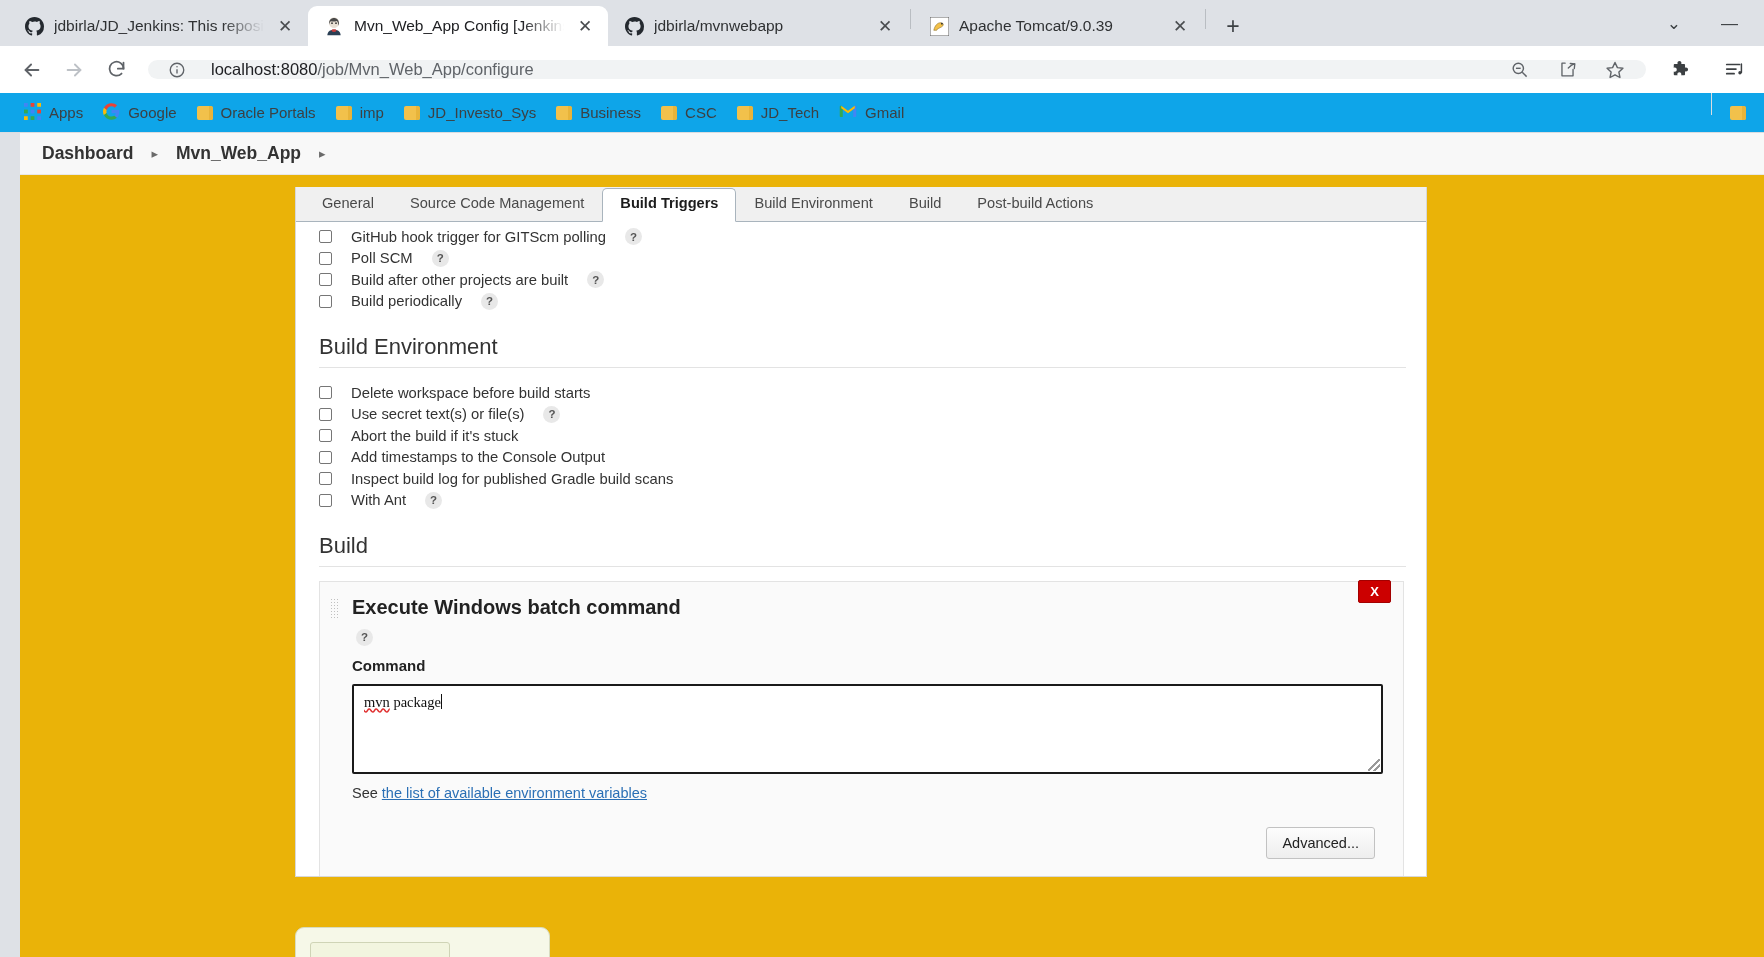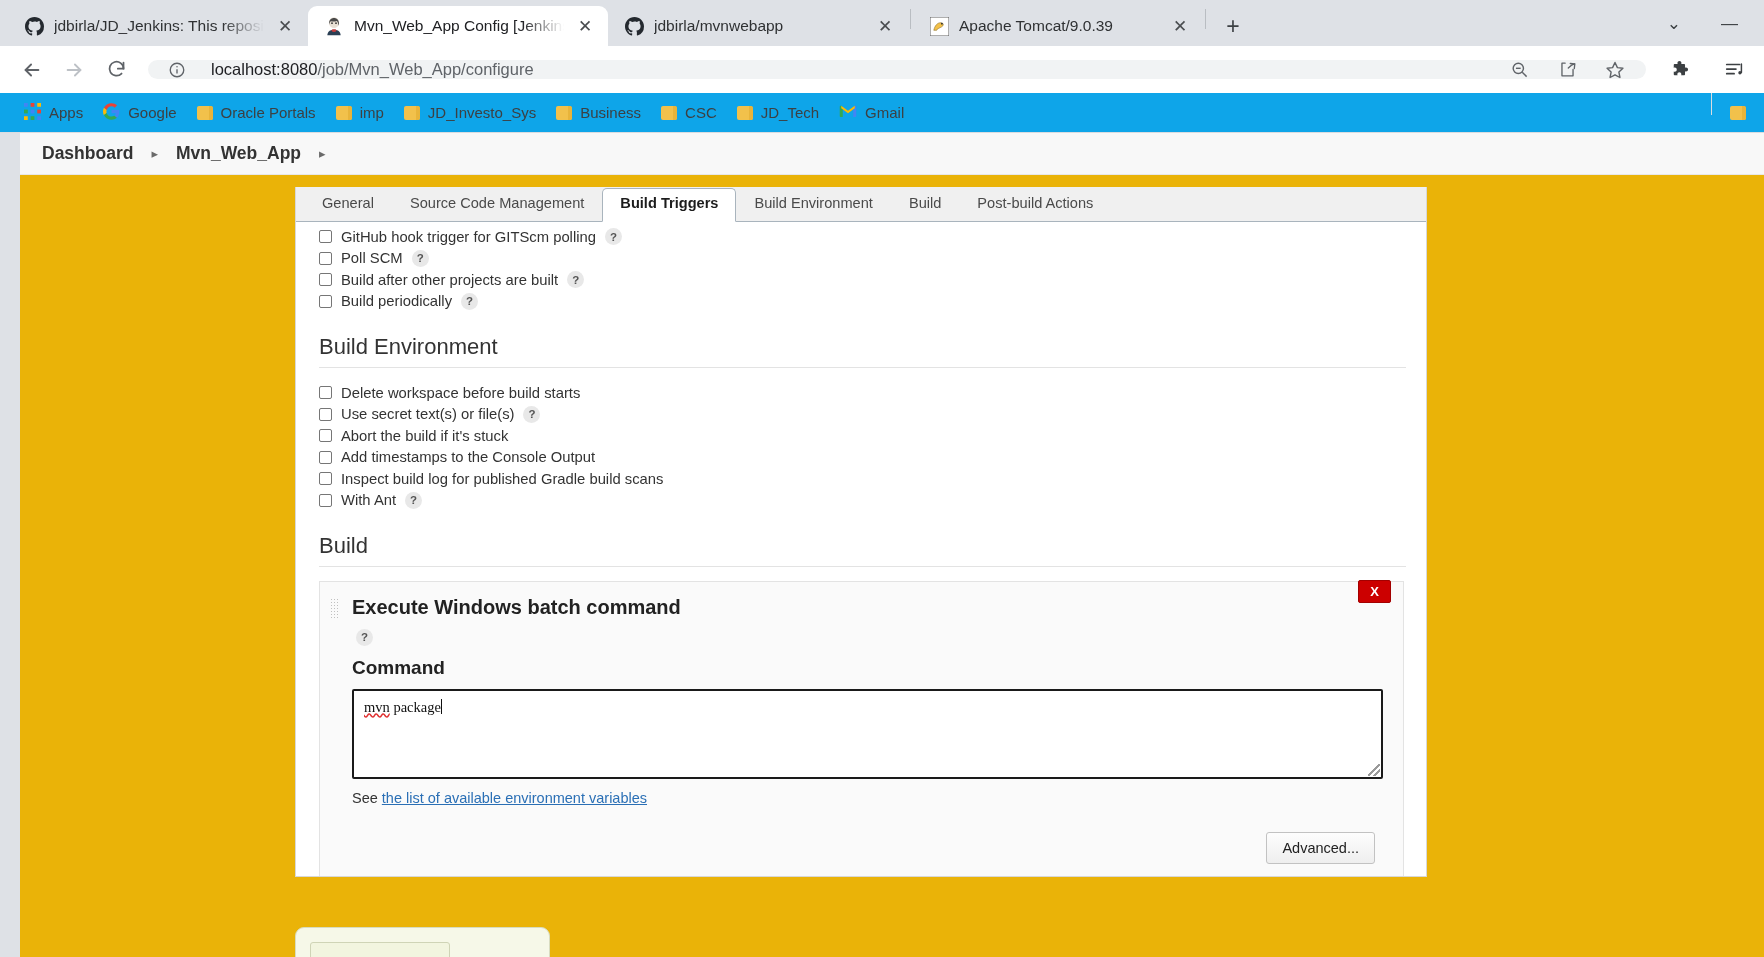--- a/index.html
+++ b/index.html
@@ -100,21 +100,21 @@
   }
   .jtab.active {
     background:#ffffff; color:#1c1c1c; font-weight:700;
     border:1px solid #a9b4bd; border-bottom:1px solid #ffffff;
     border-radius:5px 5px 0 0;
   }
 
   .form-body { padding: 0; position:relative; height: calc(100% - 35px); overflow:hidden; }
   .inner { padding: 0 16px 0 16px; }
 
-  .cb-row { display:flex; align-items:center; gap:9px; height:21.5px; padding-left:7px; }
+  .cb-row { display:flex; align-items:center; gap:19px; height:21.5px; padding-left:7px; }
   .cb {
     width:13px; height:13px; border:1px solid #767676; background:#fff;
     border-radius:2px; flex:0 0 13px;
   }
   .cb-label { font-size:14.8px; color:#333; white-space:nowrap; }
   .help {
     width:17px; height:17px; border-radius:50%; background:#e8e8e8; color:#555;
     font-size:11.5px; display:inline-flex; align-items:center; justify-content:center;
     flex:0 0 17px; font-weight:700;
   }
@@ -133,21 +133,21 @@
     background-image: radial-gradient(#c0c0c0 38%, transparent 40%);
     background-size: 3px 3px;
   }
   .block-title { font-size:20px; font-weight:700; color:#222; padding-left:18px; }
   .delete-x {
     position:absolute; right:12px; top:-2px; background:#cc0000; color:#fff;
     font-size:13px; font-weight:700; padding: 3px 11px; border-radius:2px;
     border:1px solid #a30000;
   }
   .block-help { padding-left: 22px; margin-top: 8px; }
-  .cmd-label { font-size:19px; font-weight:700; color:#222; padding-left:18px; margin-top:11px; }
+  .cmd-label { font-size:15px; font-weight:700; color:#222; padding-left:18px; margin-top:11px; }
 
   .cmd-area {
     margin: 10px 6px 0 18px; height: 90px; border: 2px solid #1a1a1a;
     background:#fff; border-radius:2px; position:relative;
     font-family:Liberation Serif, serif; font-size:14.5px; color:#111;
     padding: 8px 10px; white-space:pre; overflow:hidden;
   }
   .cmd-area .misspell {
     text-decoration: underline wavy #e03131;
     text-decoration-skip-ink: none;

